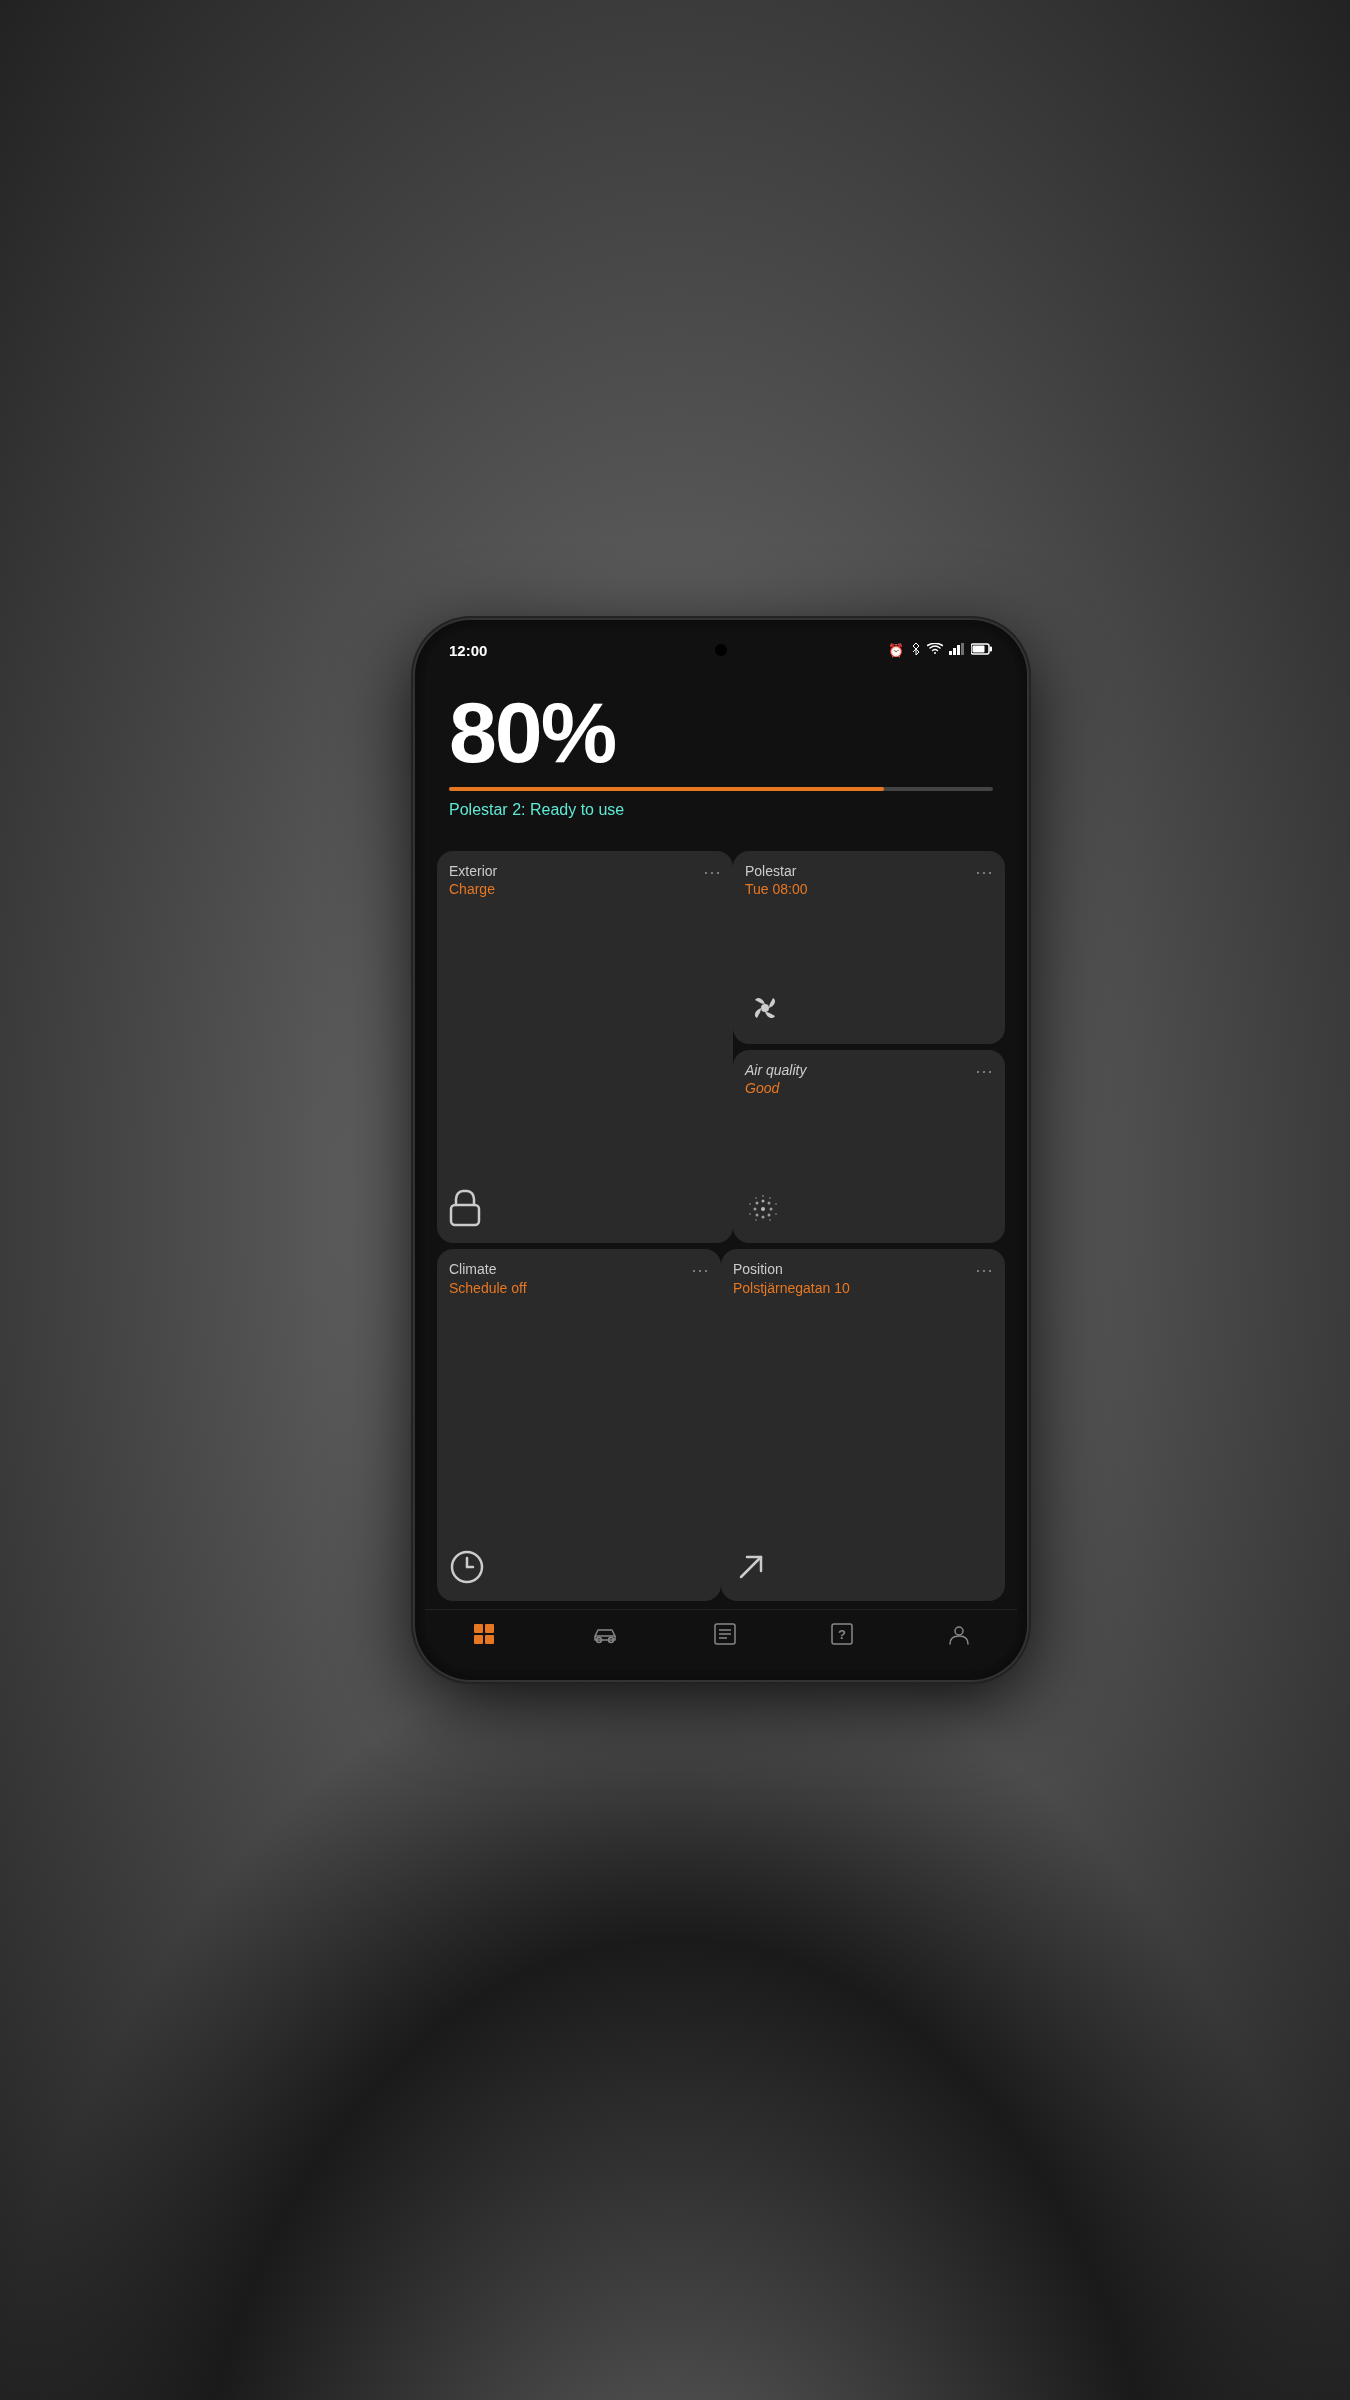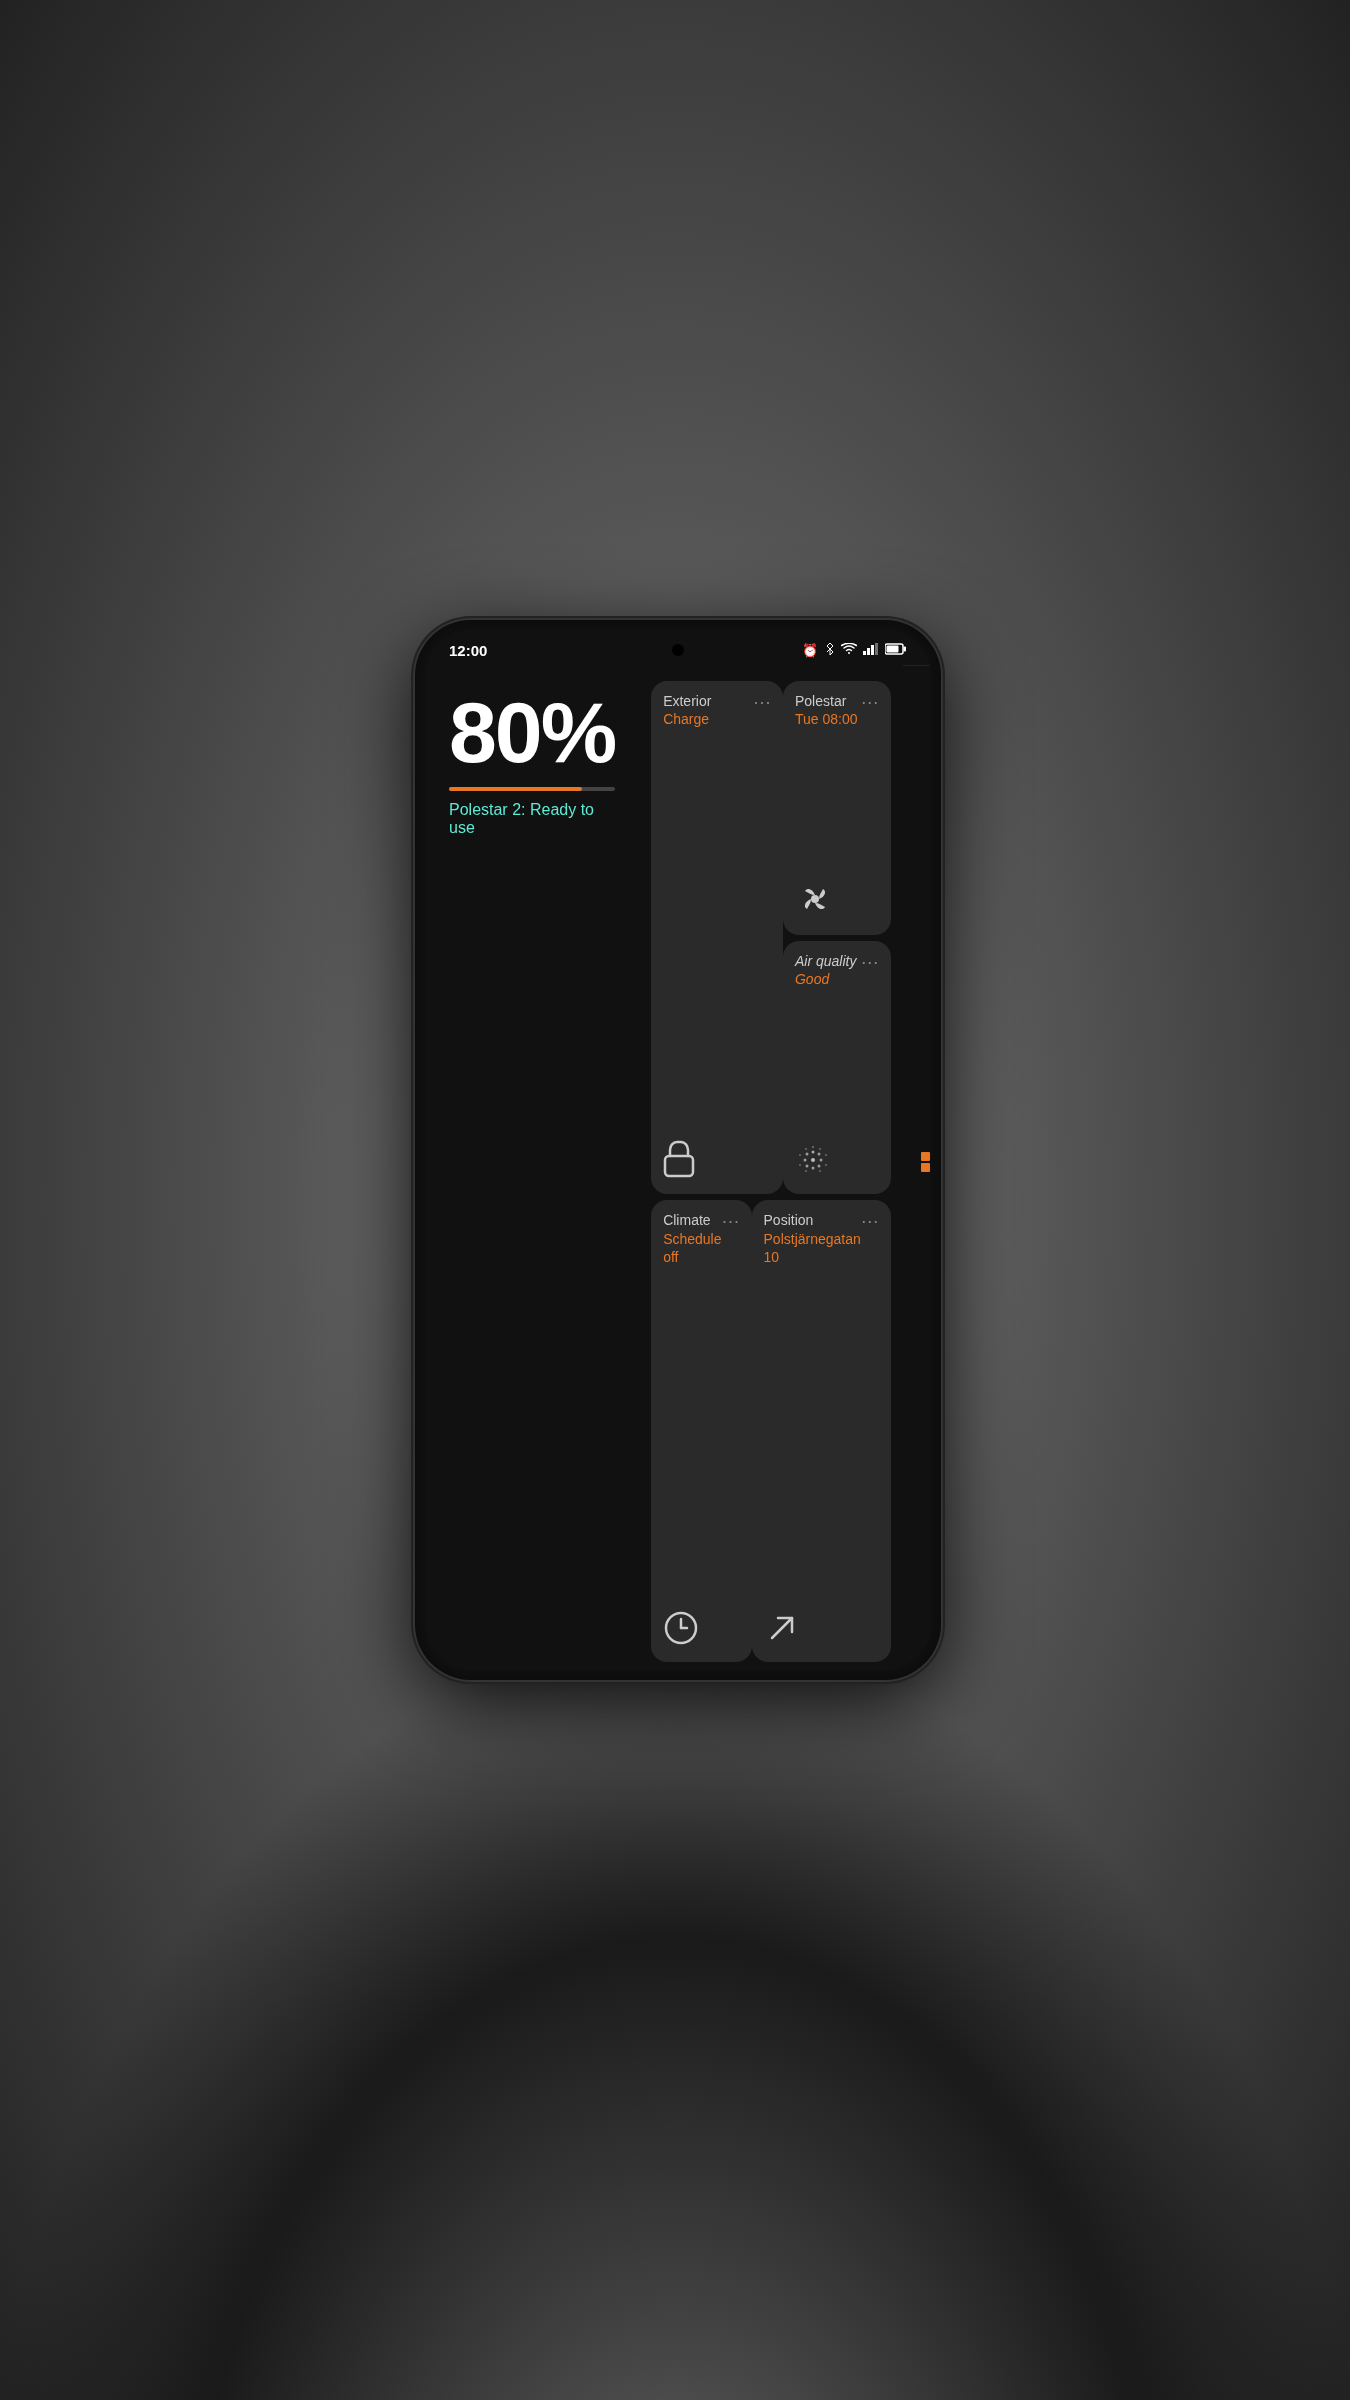--- a/index.html
+++ b/index.html
@@ -35,21 +35,21 @@
 
     .phone-wrapper {
       position: relative;
       z-index: 10;
       width: 520px;
       height: 1060px;
       margin-top: -100px;
     }
 
     .phone-body {
-      width: 526px;
+      width: 612px;
       height: 1060px;
       background: #111;
       border-radius: 56px;
       box-shadow:
         0 0 0 2px #333,
         0 0 0 4px #222,
         0 20px 80px rgba(0,0,0,0.9),
         inset 0 0 20px rgba(0,0,0,0.5);
       position: relative;
       overflow: hidden;
@@ -118,20 +118,21 @@
       height: 12px;
       background: #000;
       border-radius: 50%;
     }
 
     
     .content {
       flex: 1;
       background: #111;
       display: flex;
+      flex-direction: column;
       overflow: hidden;
     }
 
     
     .hero {
       padding: 24px 24px 16px;
       background: #111;
     }
 
     .battery-percent {

